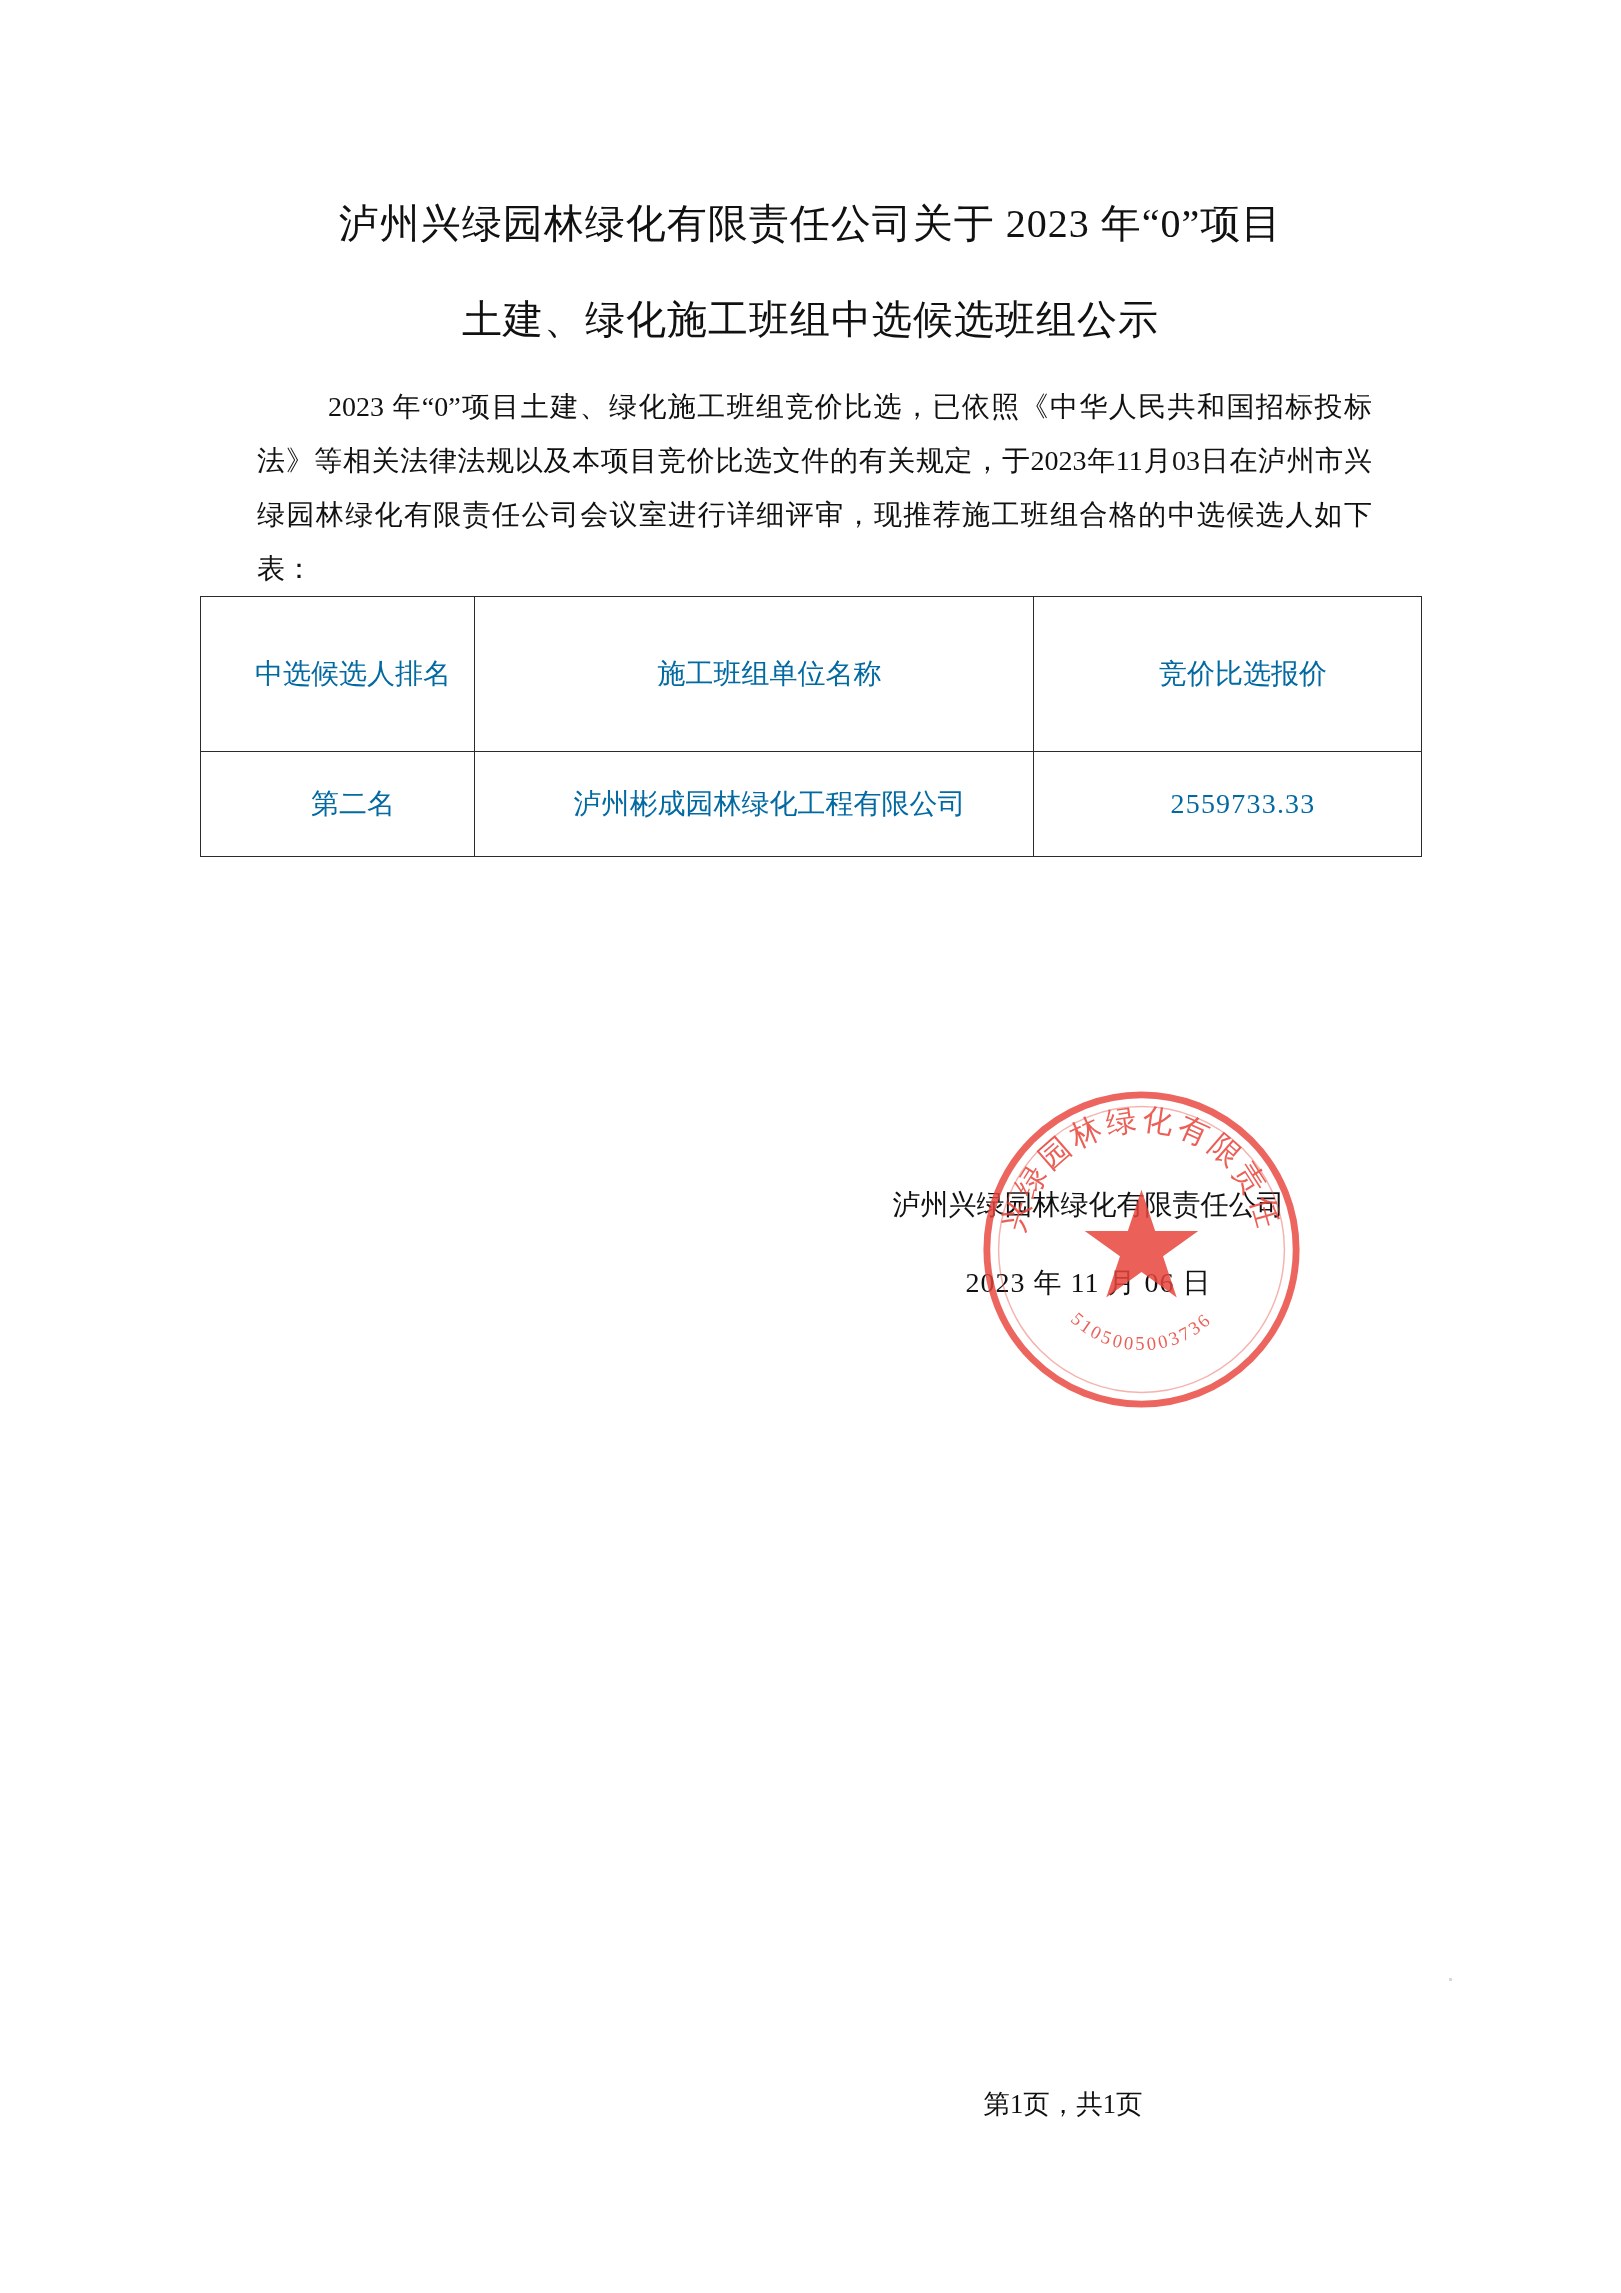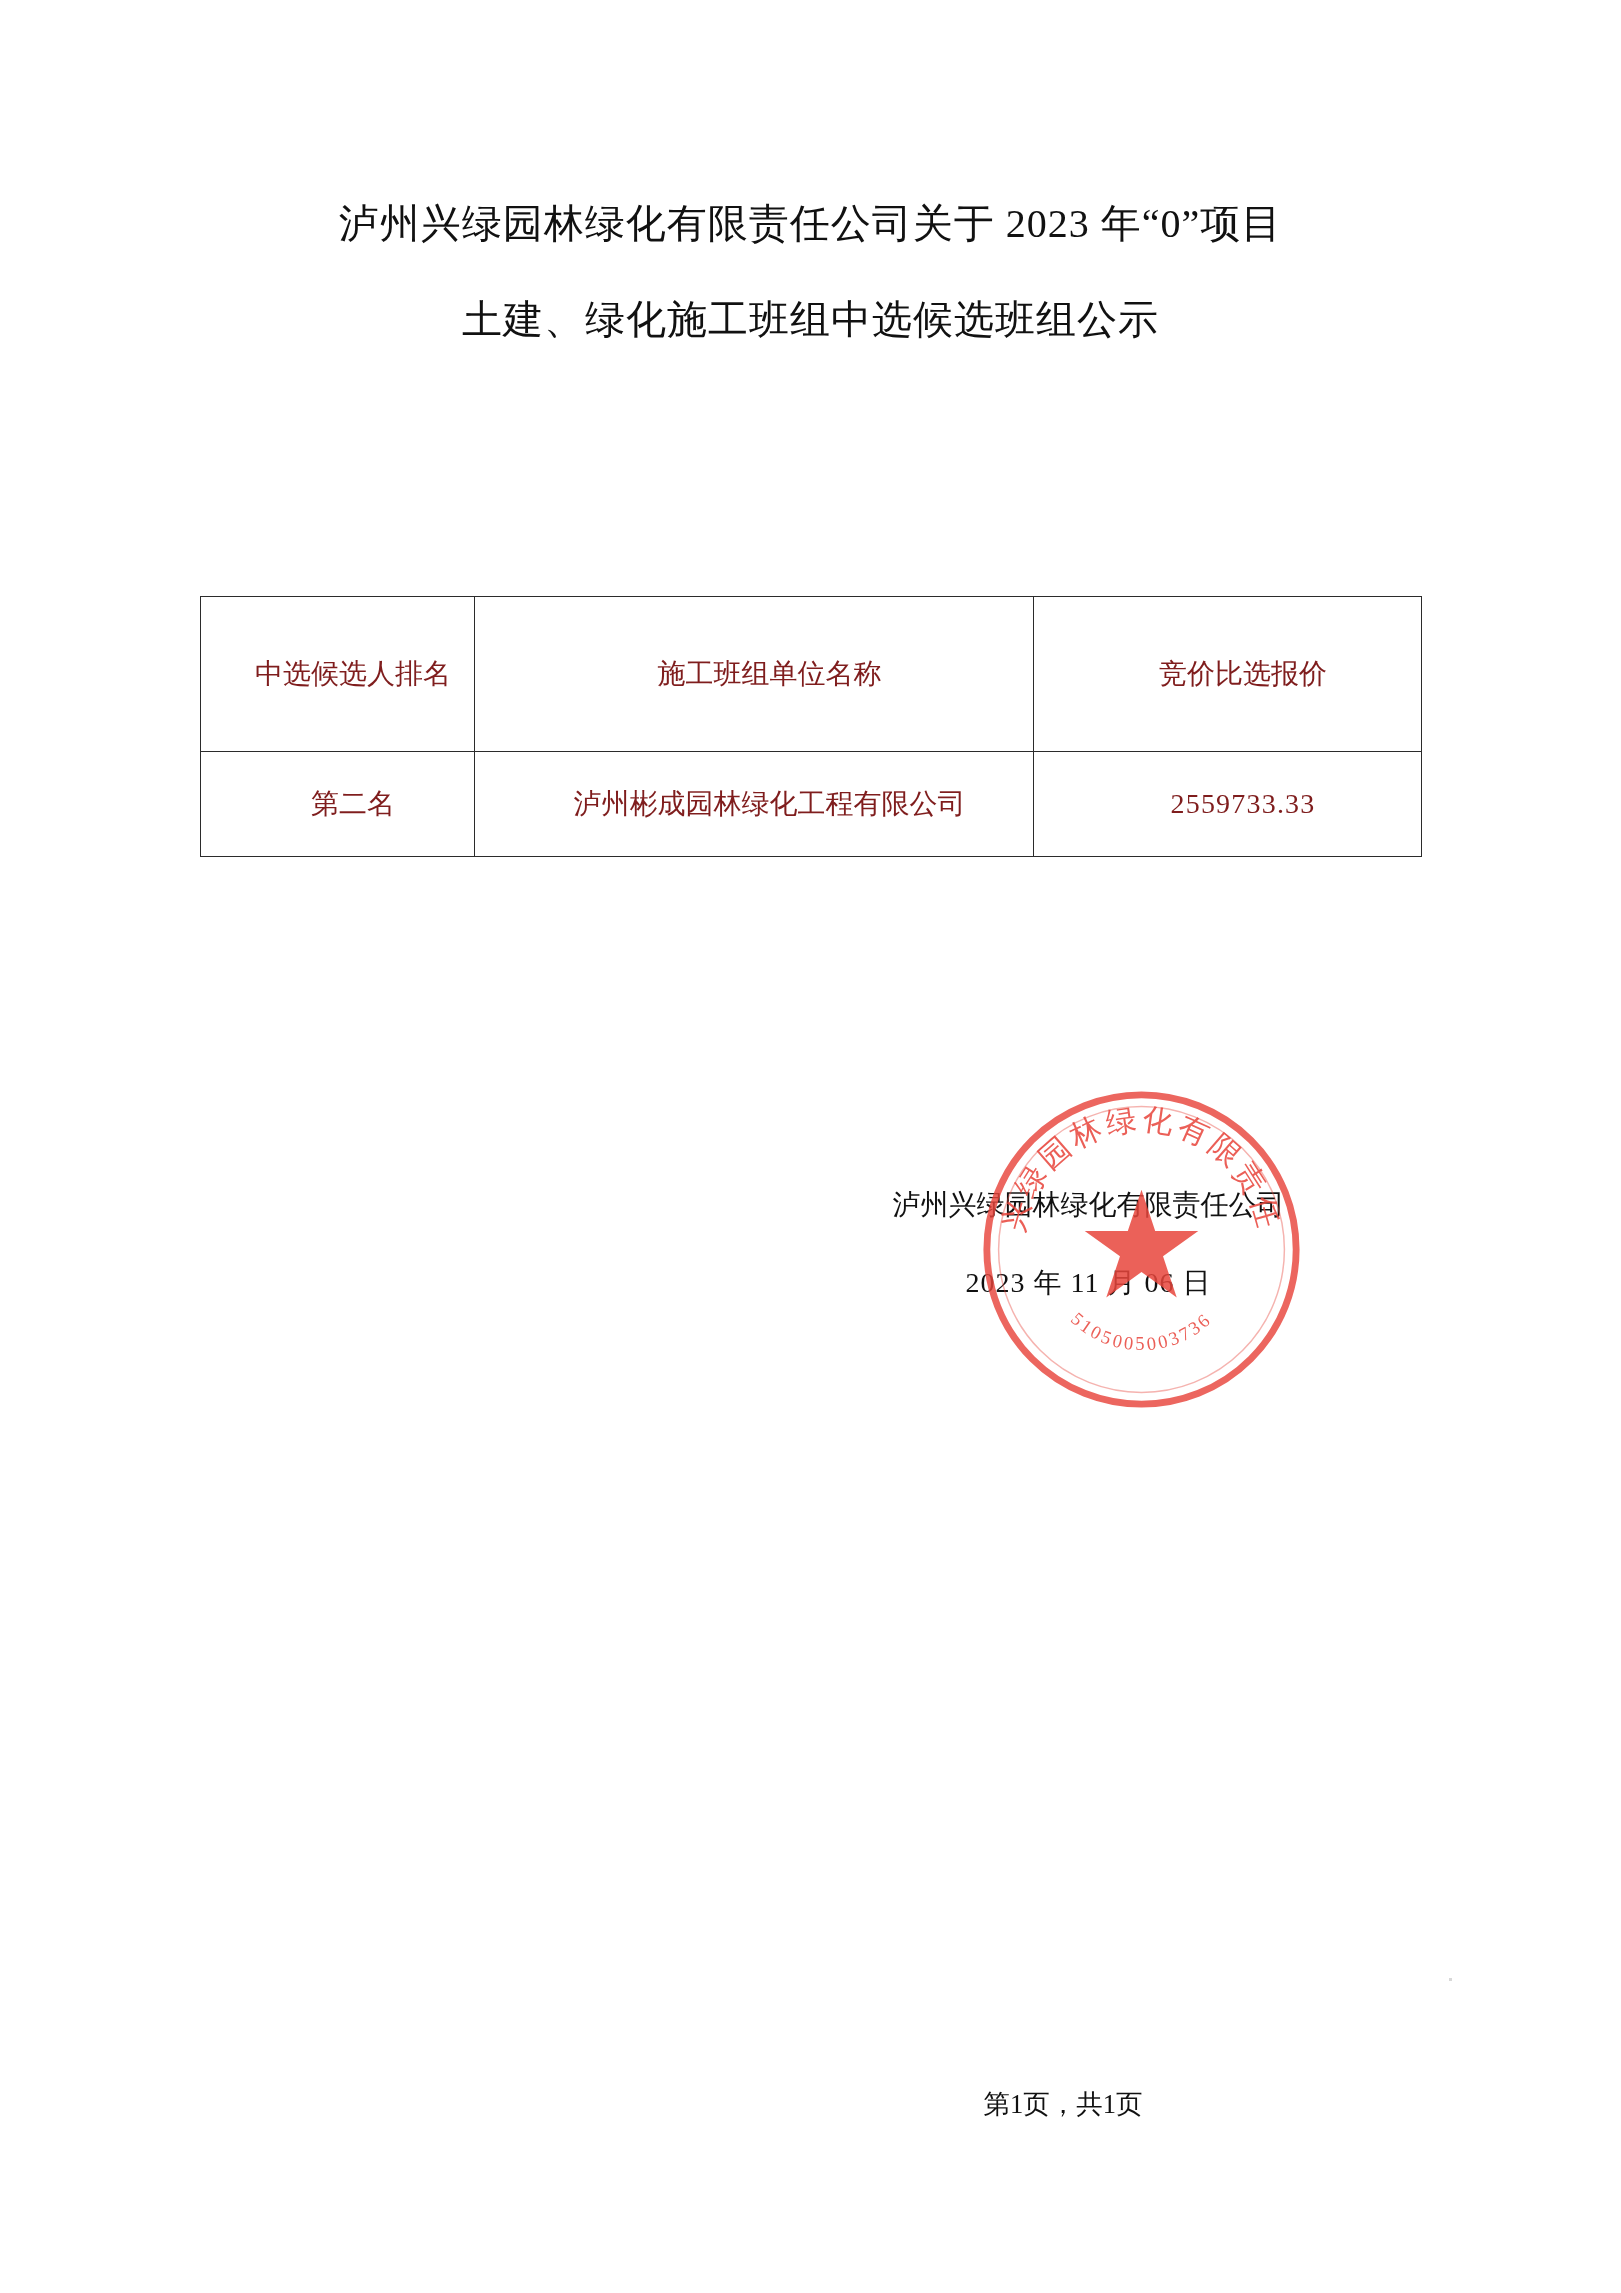--- a/index.html
+++ b/index.html
@@ -76,21 +76,21 @@
     width: 100%;
     table-layout: fixed;
   }
   table.bid-table th,
   table.bid-table td {
     border: 1.6px solid #2b2b2b;
     text-align: center;
     vertical-align: middle;
     font-weight: normal;
     font-size: 28px;
-    color: #7f1d1d;
+    color: #0369a1;
     padding-left: 32px;
   }
   table.bid-table th {
     height: 152px;
   }
   table.bid-table td {
     height: 102px;
   }
   .col-rank { width: 274px; }
   .col-name { width: 559px; }
@@ -155,20 +155,21 @@
 <body>
 
 <div class="page">
   <div class="content">
 
     <div class="doc-title">
       <span class="line">泸州兴绿园林绿化有限责任公司关于 2023 年“0”项目</span>
       <span class="line">土建、绿化施工班组中选候选班组公示</span>
     </div>
 
+    <div class="body-para"><span class="indent"></span><span>2023 年“0”项目土建、绿化施工班组竞价比选，已依照《中华人民共和国招标投标法》等相关法律法规以及本项目竞价比选文件的有关规定，于2023年11月03日在泸州市兴绿园林绿化有限责任公司会议室进行详细评审，现推荐施工班组合格的中选候选人如下表：</span></div>
 
     <div class="table-wrap">
       <table class="bid-table">
         <colgroup>
           <col class="col-rank">
           <col class="col-name">
           <col class="col-price">
         </colgroup>
         <thead>
           <tr>

